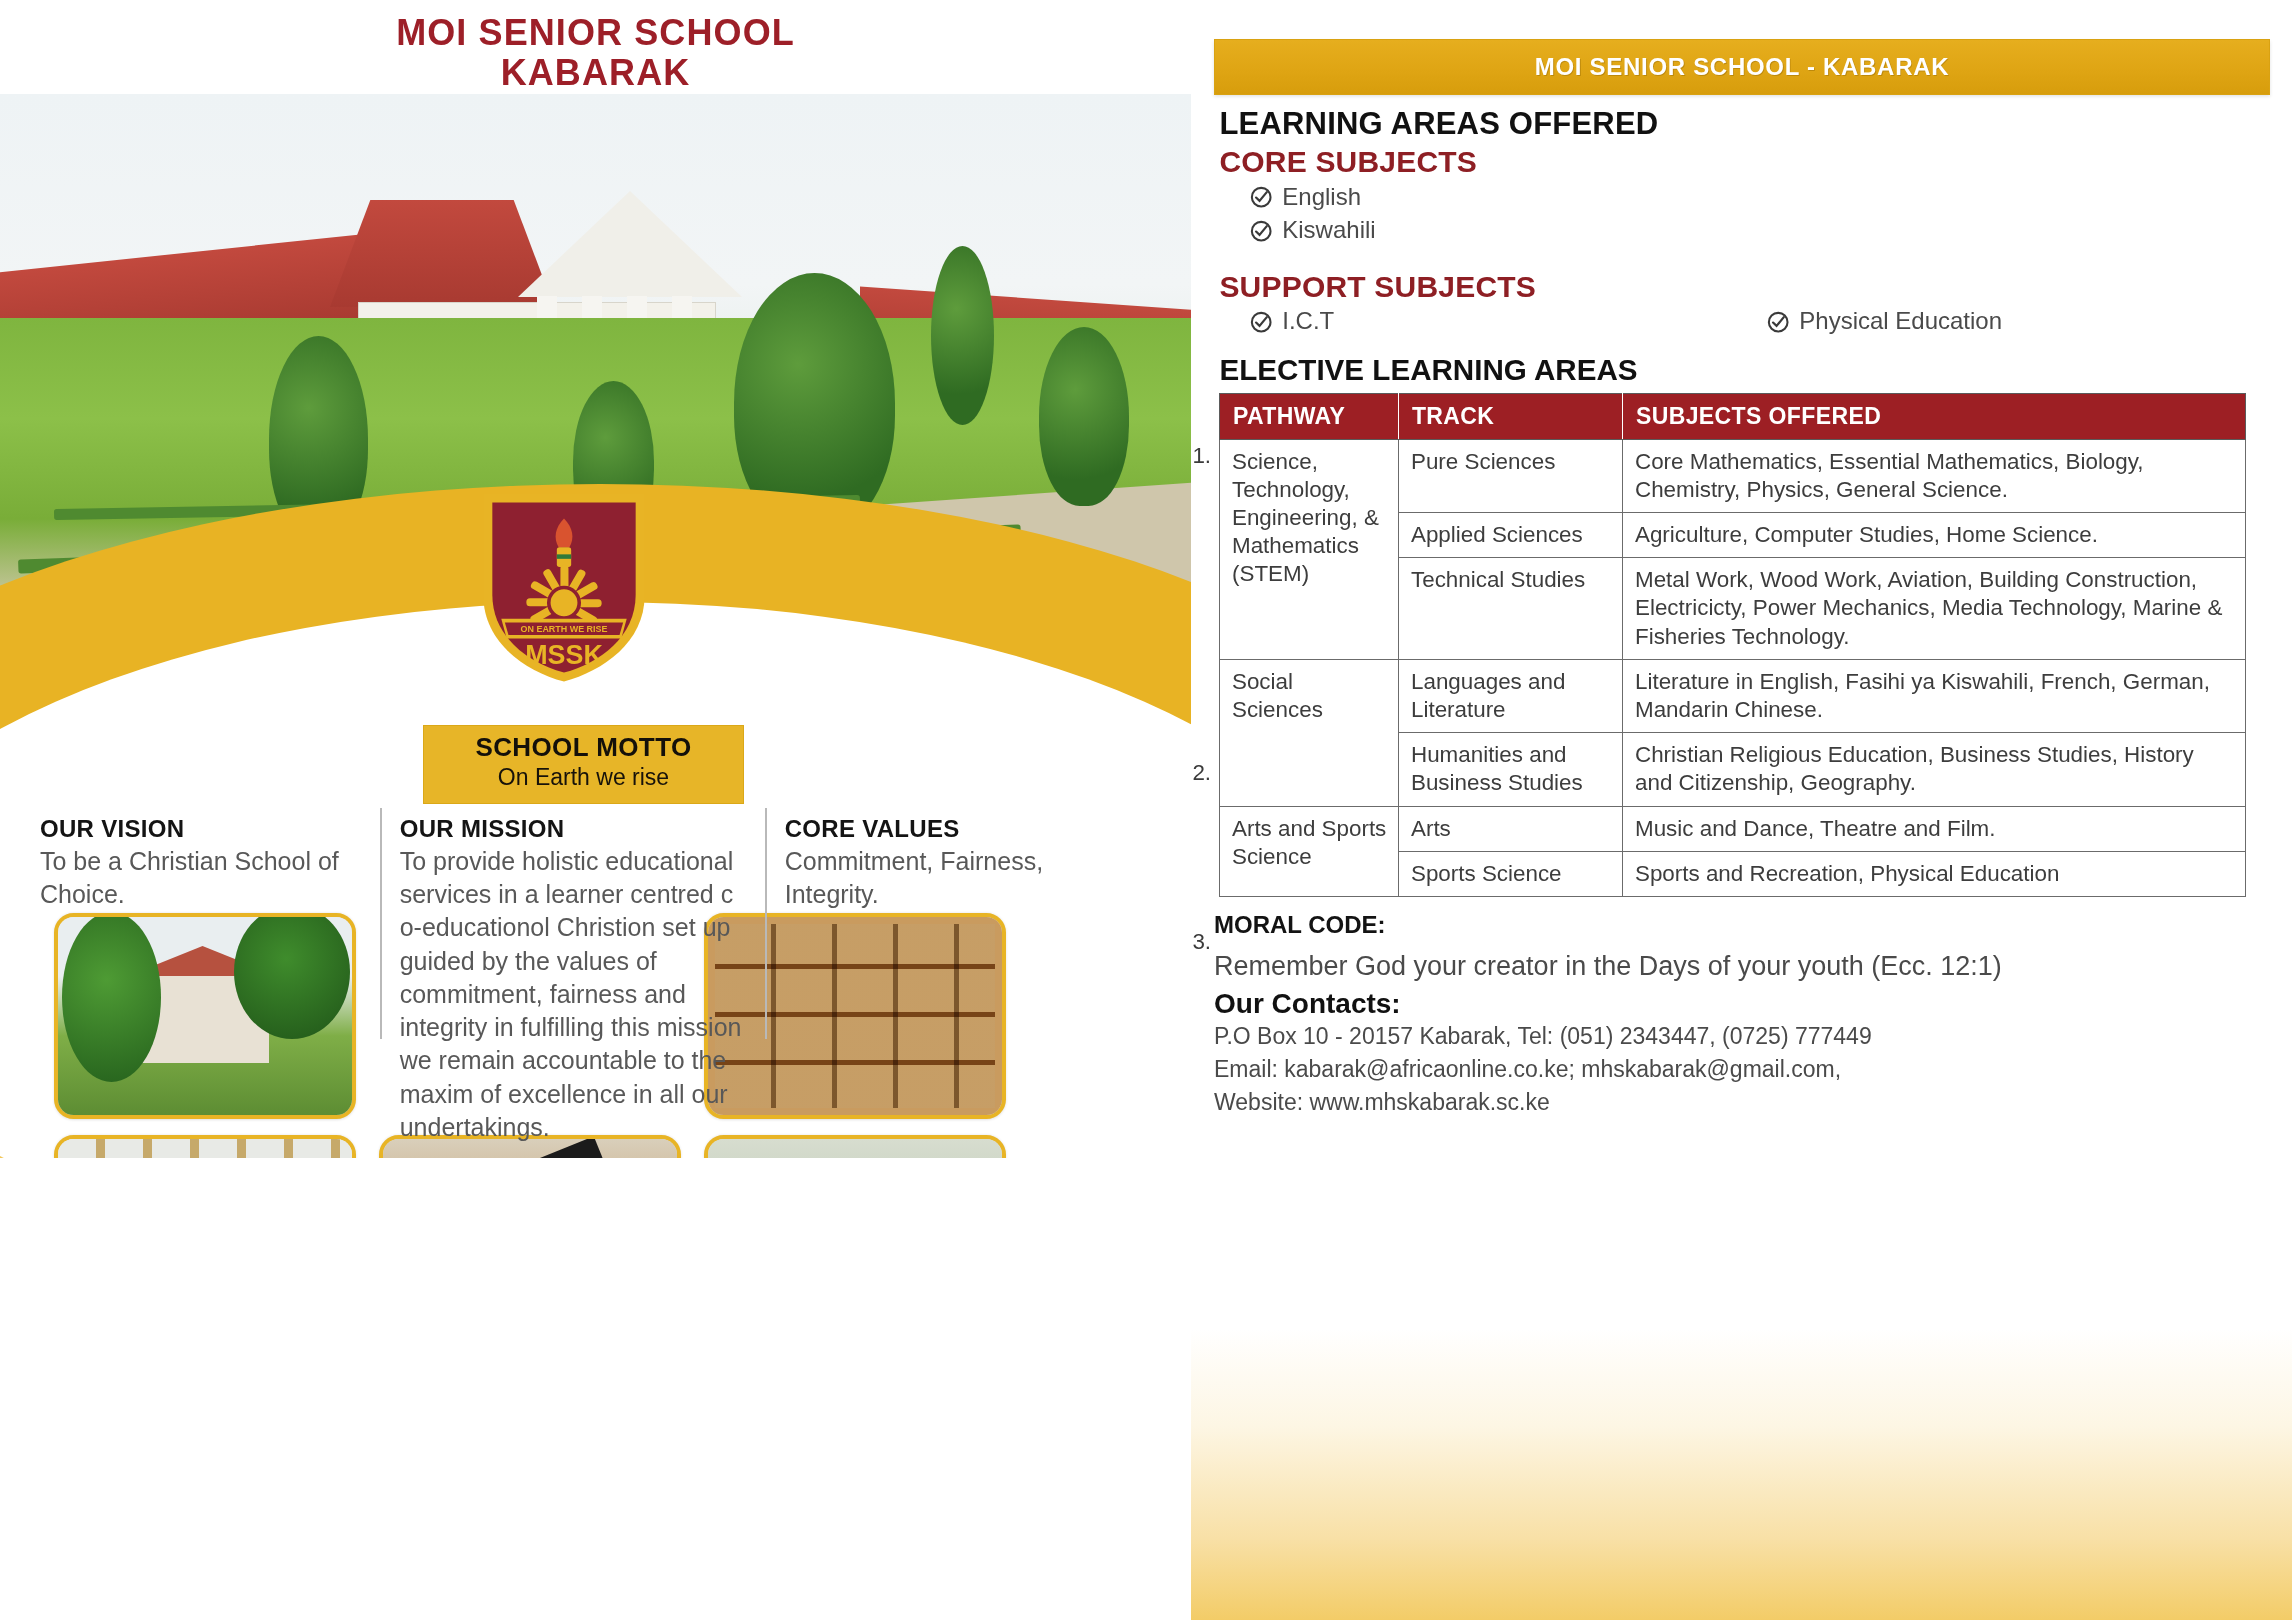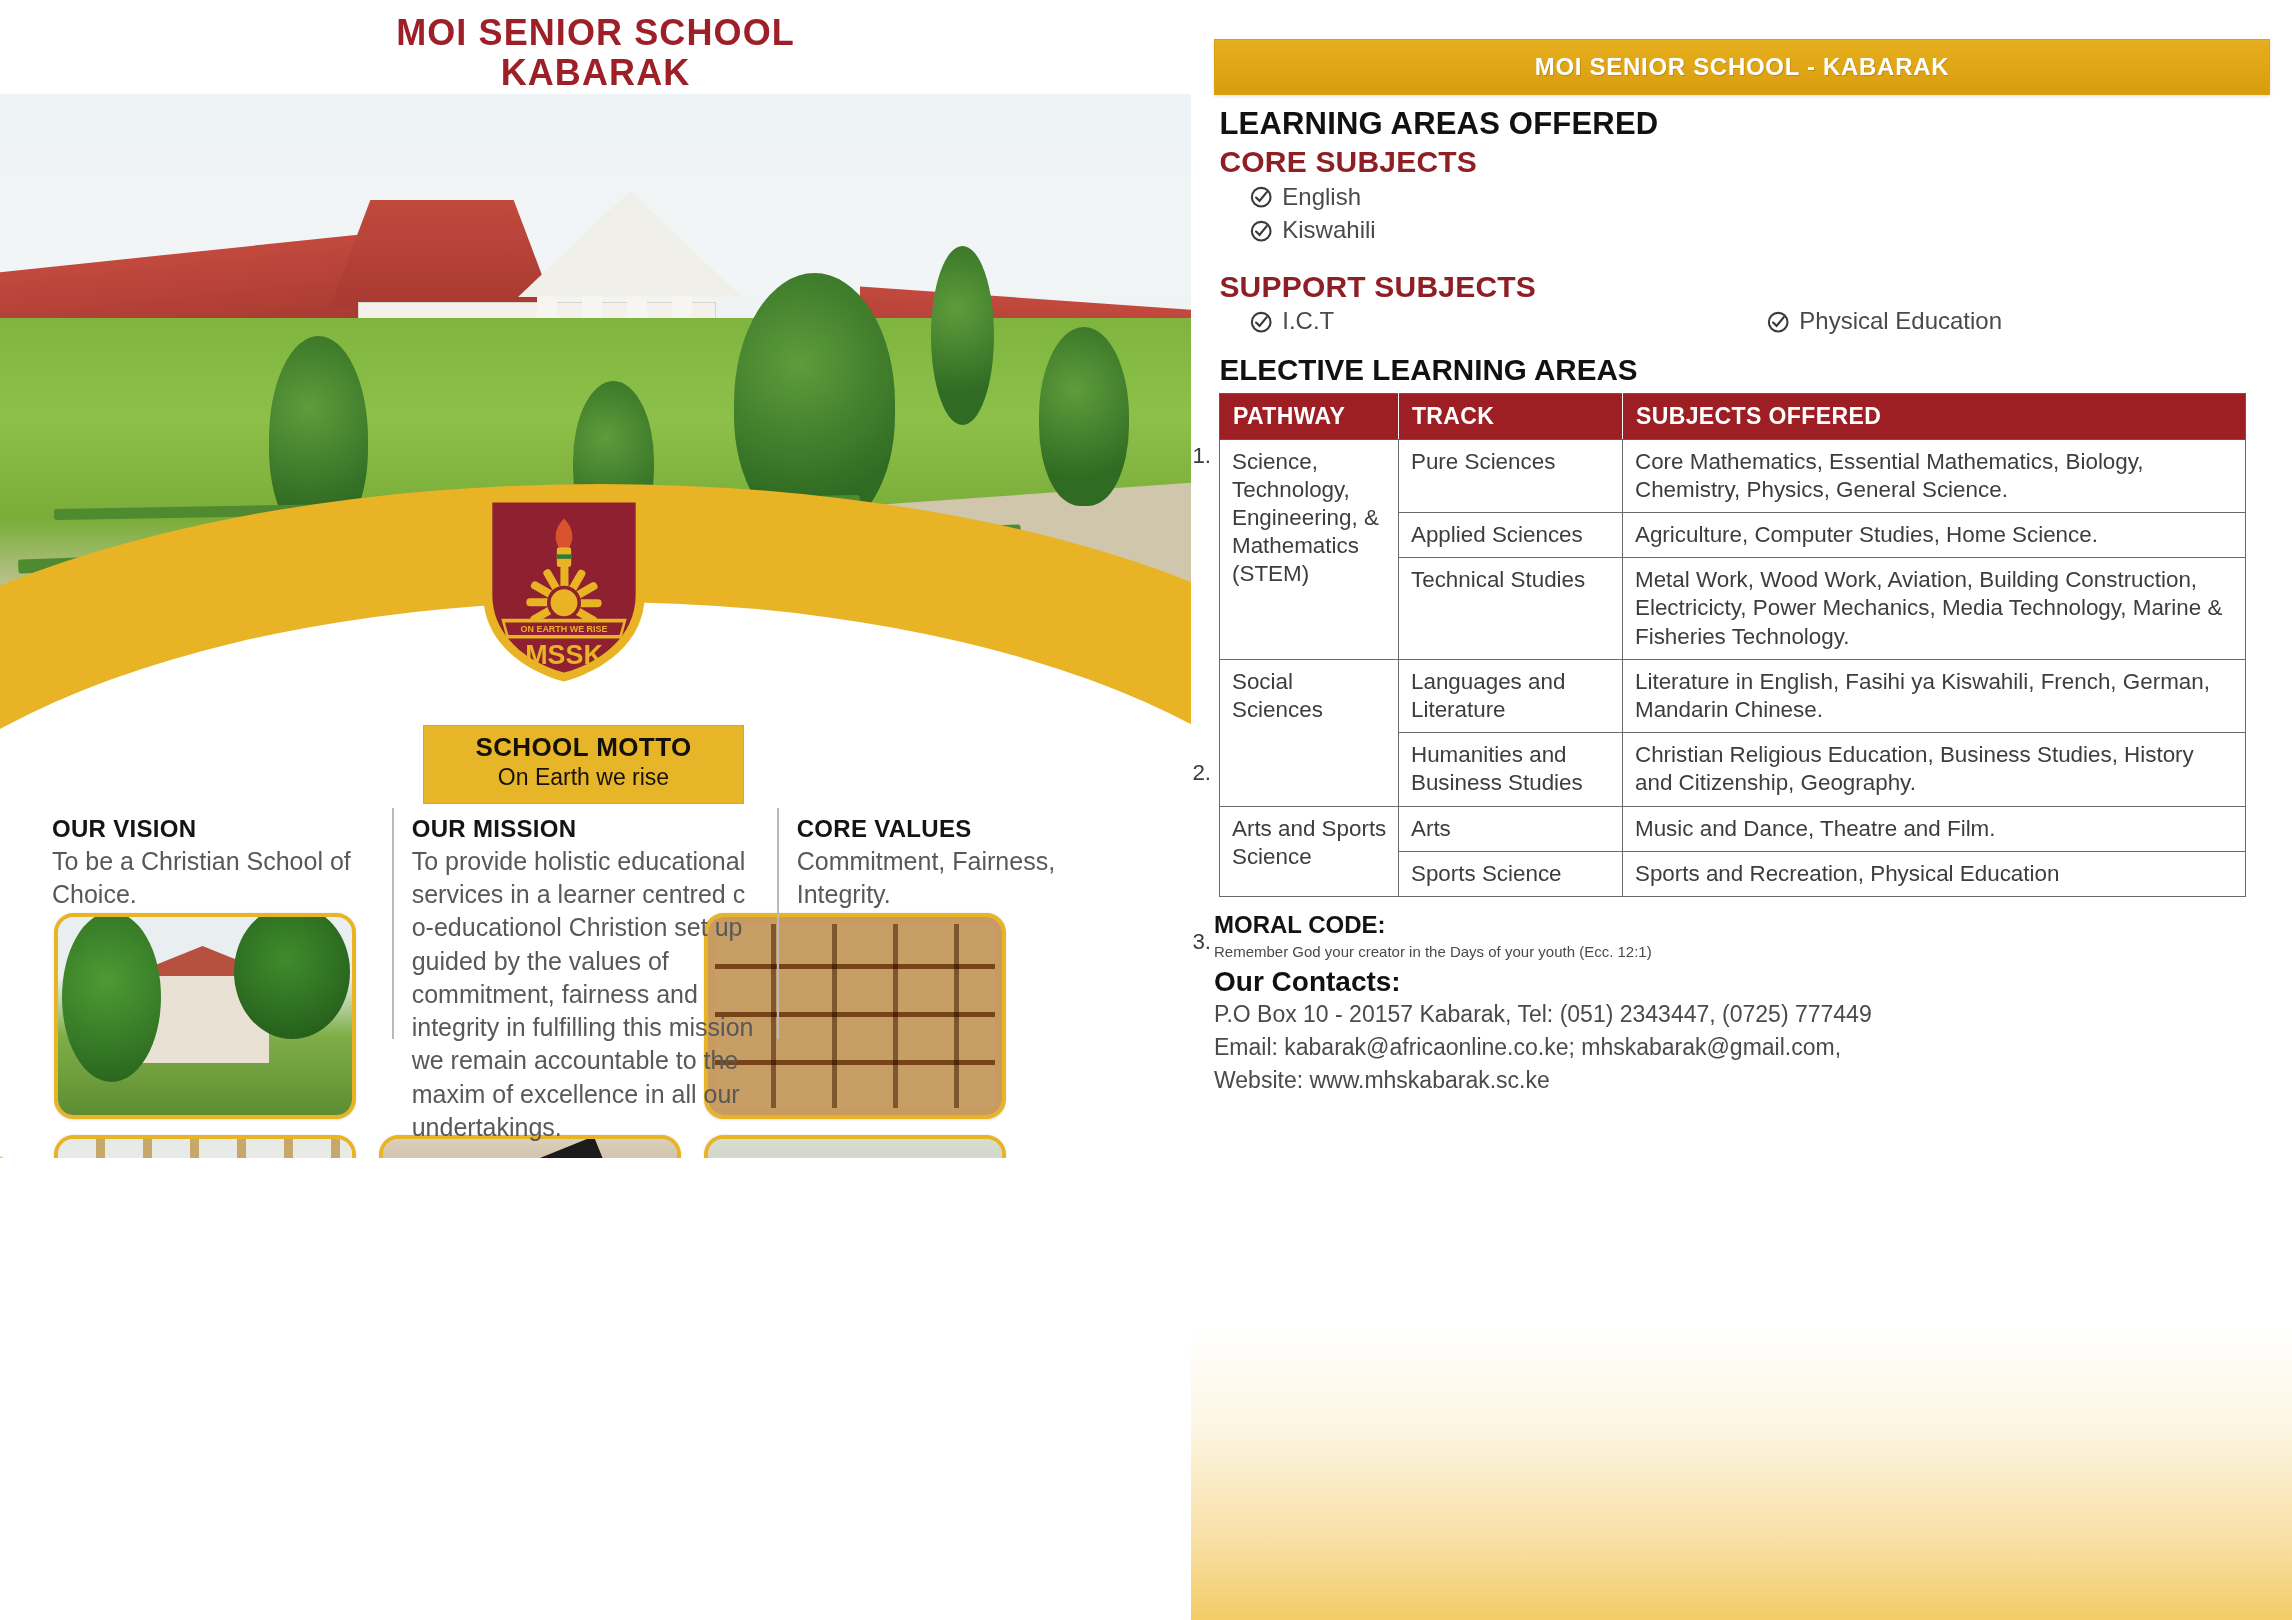--- a/index.html
+++ b/index.html
@@ -92,21 +92,21 @@
     border: 1.8px solid #dba818;
     text-align: center;
     z-index: 9;
     padding-top: 6.3px;
   }
   .motto-title { font-size: 26px; font-weight: 800; color:#14100a; letter-spacing:0.4px; }
   .motto-sub { font-size: 23px; color:#17120a; margin-top:0.9px; }
 
   
   .info-cols {
-    position: absolute; left: 52px; top: 815px; width: 1088px;
+    position: absolute; left: 40px; top: 815px; width: 1088px;
     display: flex; z-index: 9;
   }
   .info-col { position: relative; padding-right: 19.7px; }
   .info-col.vision { width: 340px; }
   .info-col.mission { width: 385px; padding-left: 19.7px; }
   .info-col.values { width: 363px; padding-left: 19.7px; }
   .info-col.mission::before,
   .info-col.values::before {
     content:""; position:absolute; left:0; top:-7.2px; width:1.8px; height:231px; background:#b9b9b9;
   }
@@ -197,21 +197,21 @@
     vertical-align: top;
     border: 1.3px solid #6b6b6b;
   }
   col.c1 { width: 179px; }
   col.c2 { width: 224px; }
   col.c3 { width: 623px; }
 
   
   .footer { margin-top: 14.3px; text-align: left; }
   .moral-h { font-size: 24px; font-weight: 800; color:#131313; }
-  .moral-p { font-size: 15px; color:#4a4a4a; margin-top: 4px; }
+  .moral-p { font-size: 27px; color:#4a4a4a; margin-top: 12px; }
   .contact-h { font-size: 28px; font-weight: 800; color:#111; margin-top: 6px; }
   .contact-p { font-size: 23px; color:#4a4a4a; line-height: 1.42; }
 </style>
 </head>
 <body>
 
 <div class="page">
 
   <div class="left-panel">
 

